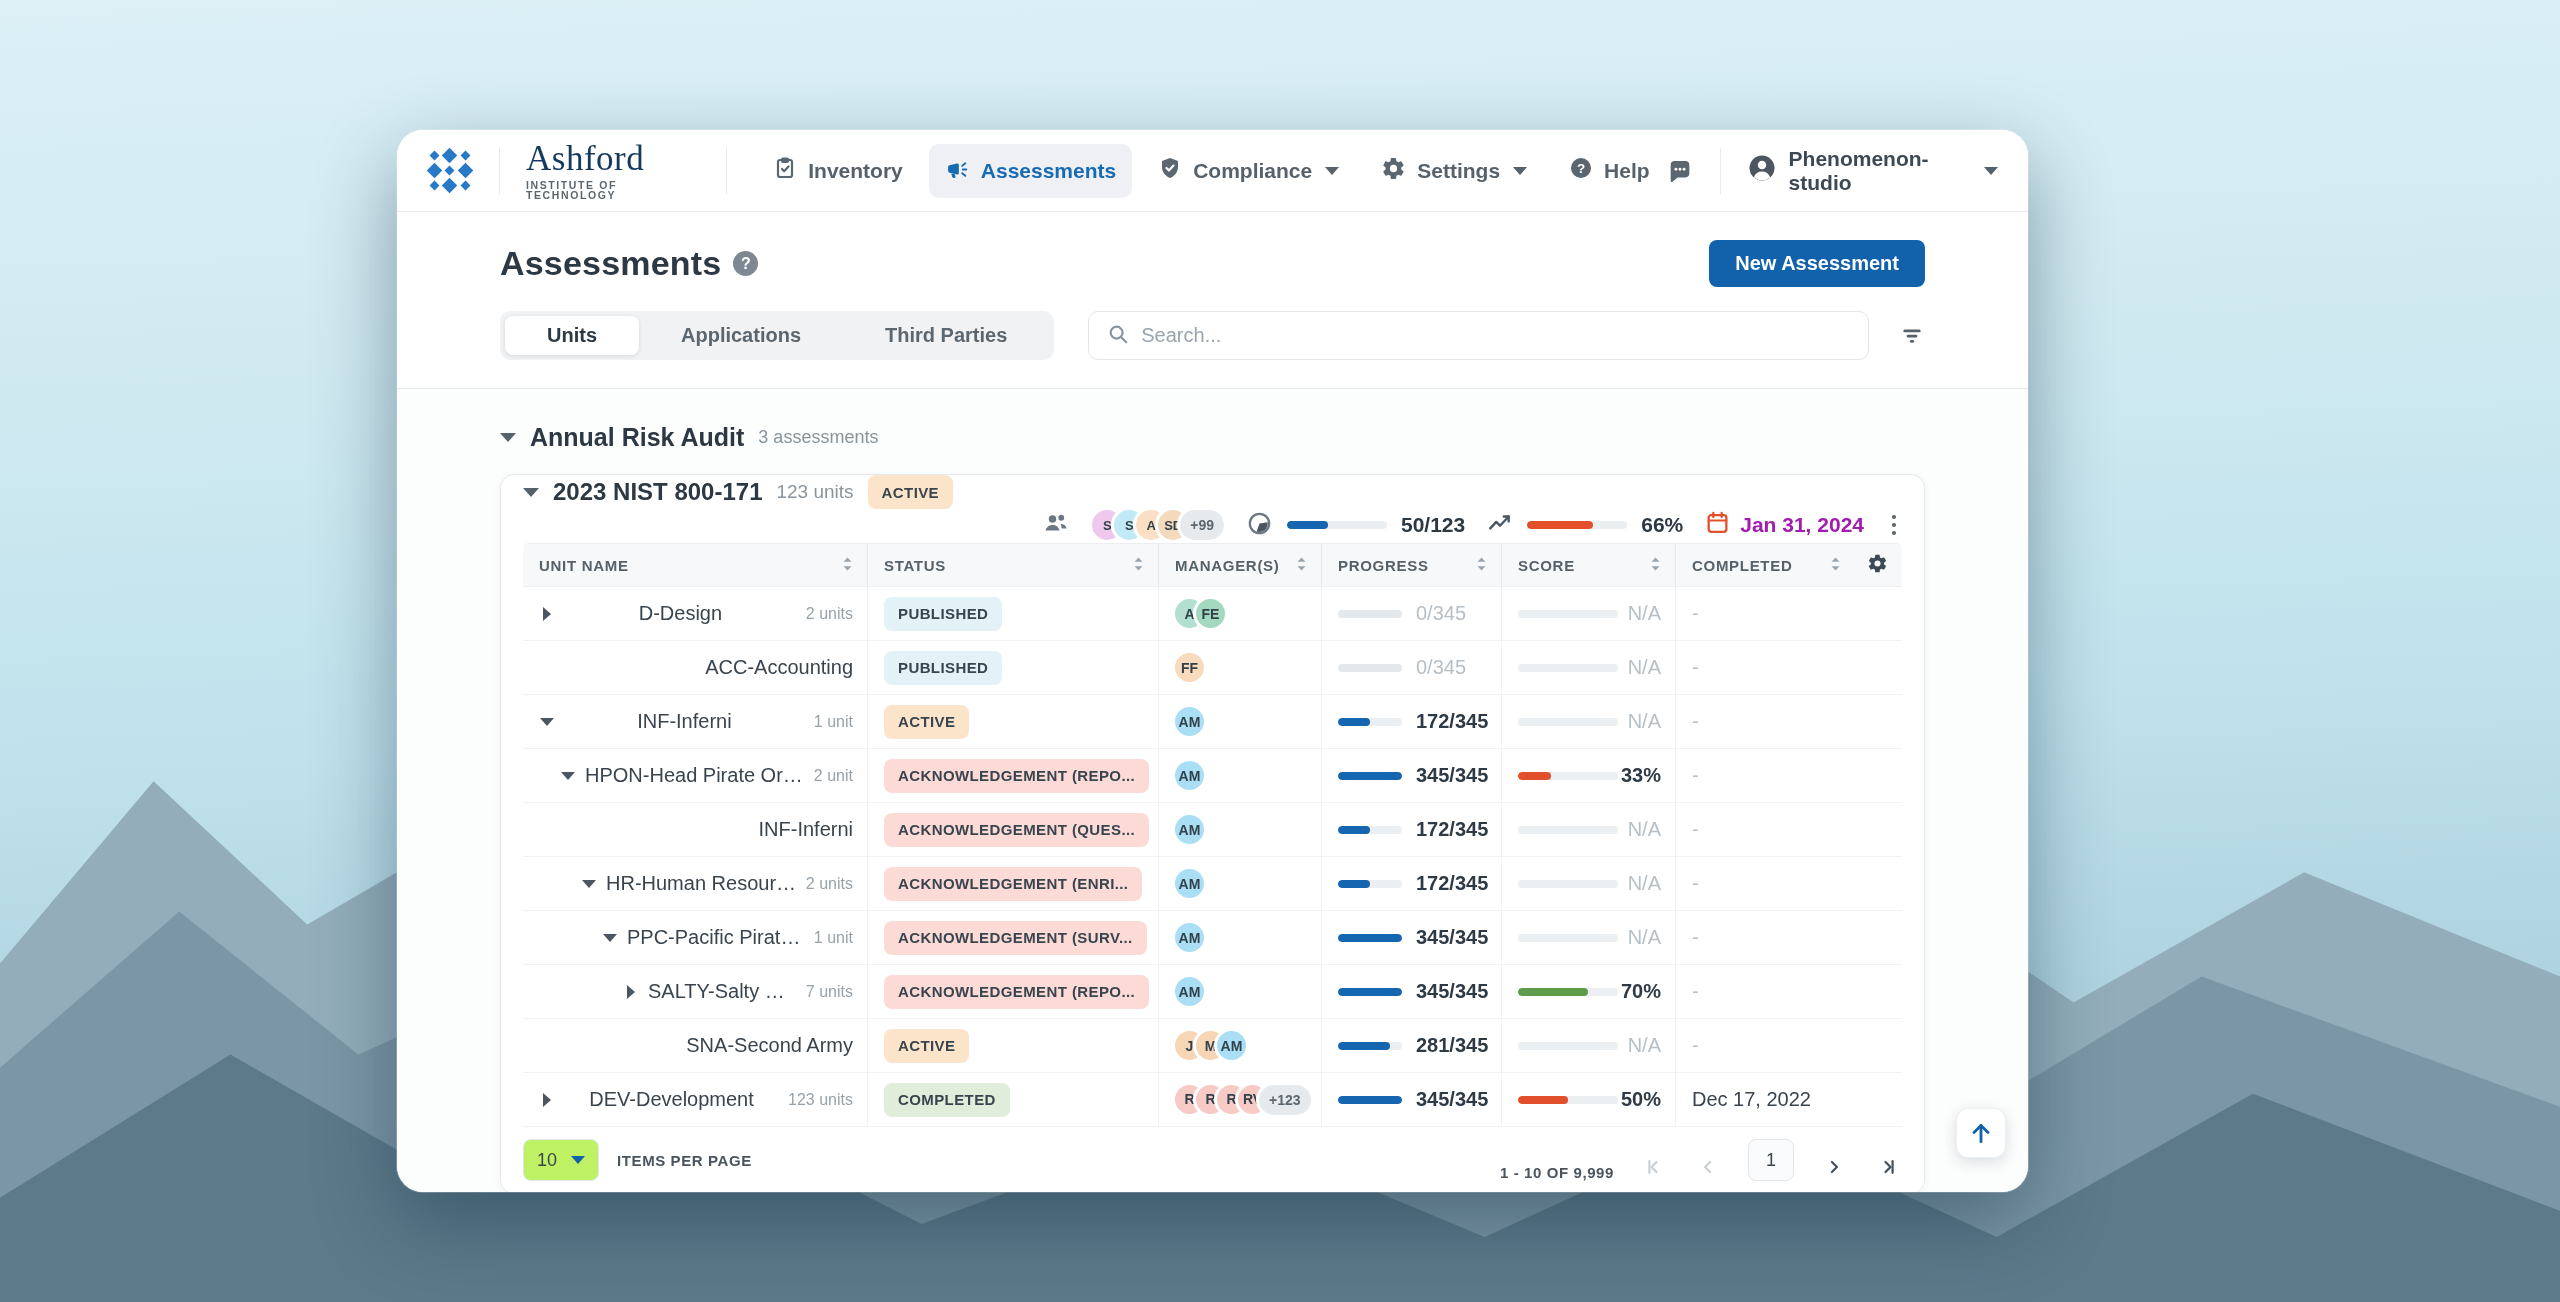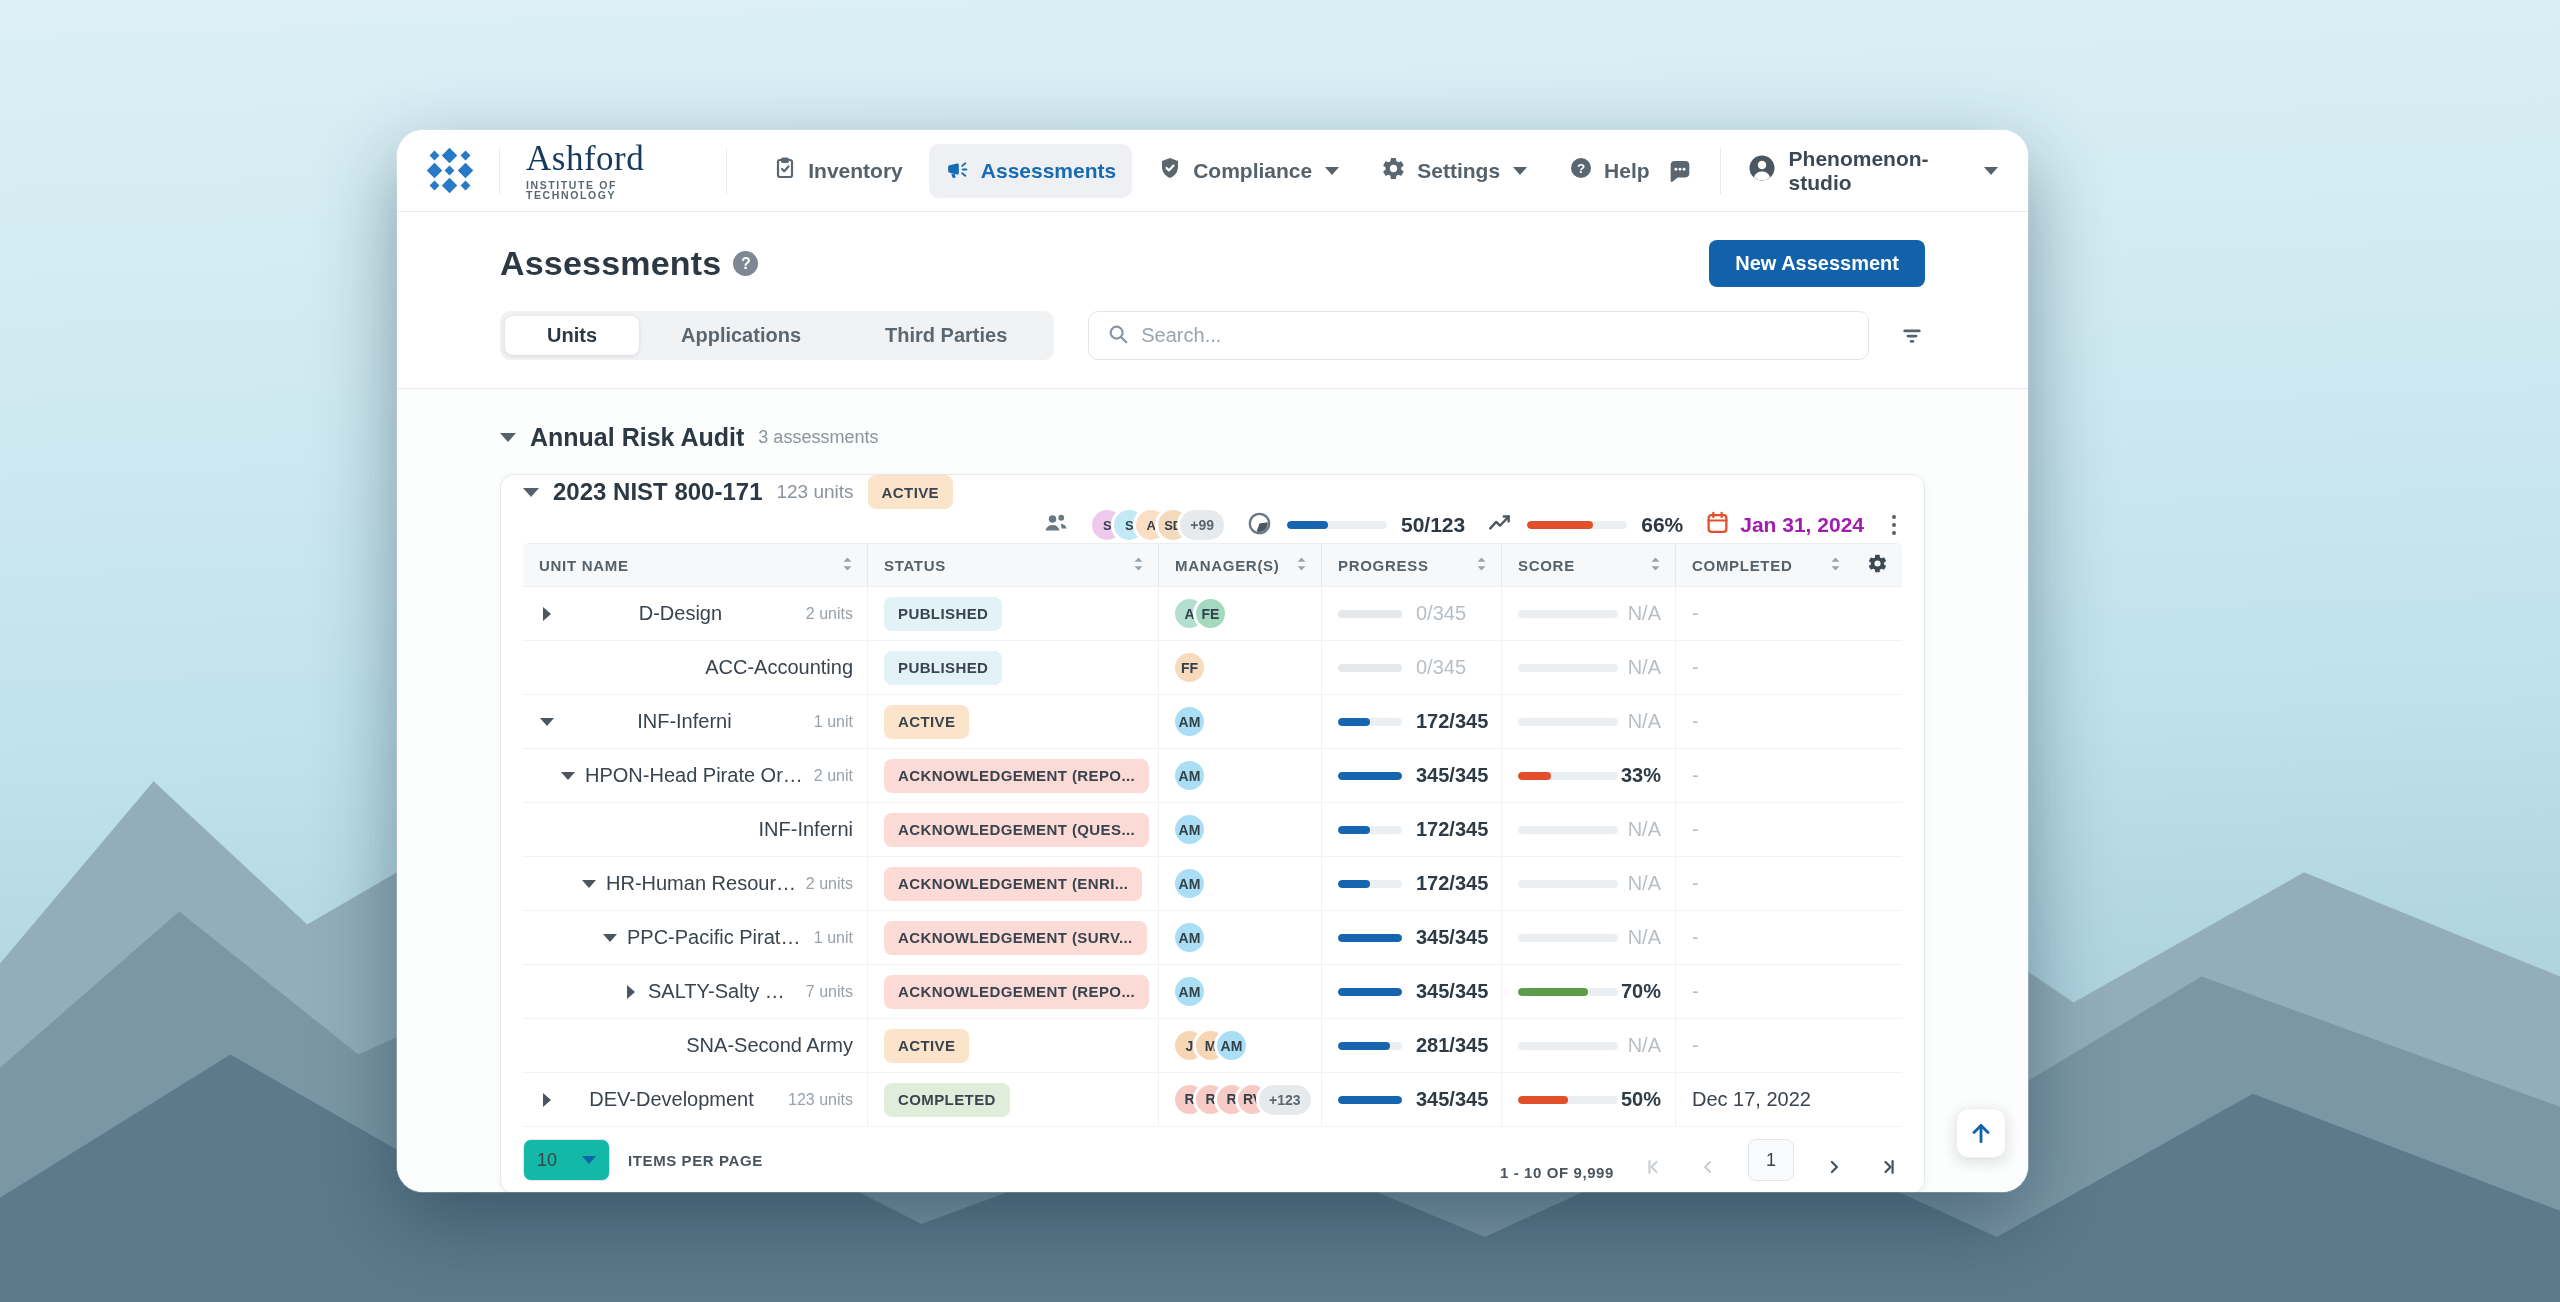--- a/index.html
+++ b/index.html
@@ -106,21 +106,21 @@
   .num.muted, .txt.muted { color:#b7bfc6; font-weight:400; }
   .txt { font-size:20px; color:#39444e; white-space:nowrap; }
   .row-av { width:29px; height:29px; font-size:14px; }
   .p-track { width:64px; margin-right:14px; }
   .s-track { width:100px; }
   .cell-score { justify-content:space-between; }
 
   
   .t-footer { height:66px; display:flex; align-items:center; padding:0 22px; }
   .psize { display:flex; align-items:center; gap:18px; }
-  .psize-select { width:87px; height:42px; background:#14b8a6; border:1px solid #e3e6e9; border-radius:8px; display:flex; align-items:center; justify-content:space-between; padding:0 13px; cursor:pointer; }
+  .psize-select { width:76px; height:42px; background:#bef264; border:1px solid #e3e6e9; border-radius:8px; display:flex; align-items:center; justify-content:space-between; padding:0 13px; cursor:pointer; }
   .psize-select .val { font-size:18px; color:#39444e; }
   .blue-caret { width:0; height:0; border-left:7px solid transparent; border-right:7px solid transparent; border-top:8px solid #1161ab; }
   .psize-label, .range { font-size:15px; font-weight:700; color:#4a545e; letter-spacing:.6px; }
   .pager { margin-left:auto; display:flex; align-items:flex-end; gap:26px; }
   .pg-btn { border:none; background:none; cursor:pointer; display:flex; align-items:center; padding:4px; }
   .page-box { width:46px; height:42px; border:1px solid #e3e6e9; background:#fafbfc; border-radius:8px; display:flex; align-items:center; justify-content:center; font-size:18px; color:#39444e; }
 
   .fab { position:absolute; right:22px; bottom:34px; width:50px; height:50px; background:#fff; border:1px solid #eceef1; border-radius:12px; box-shadow:0 4px 14px rgba(40,55,70,.16); display:flex; align-items:center; justify-content:center; cursor:pointer; }
 </style>
 </head>

